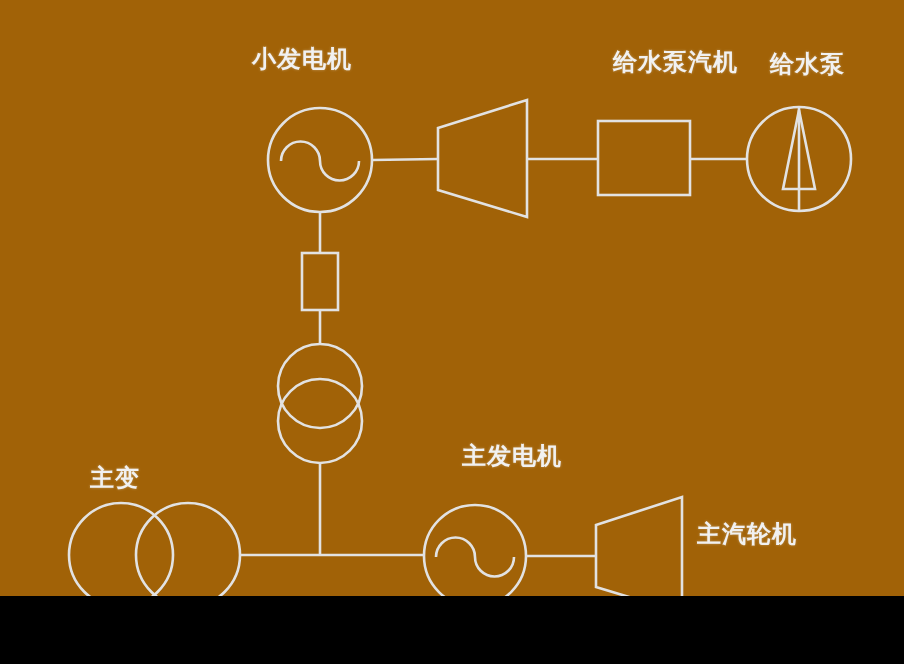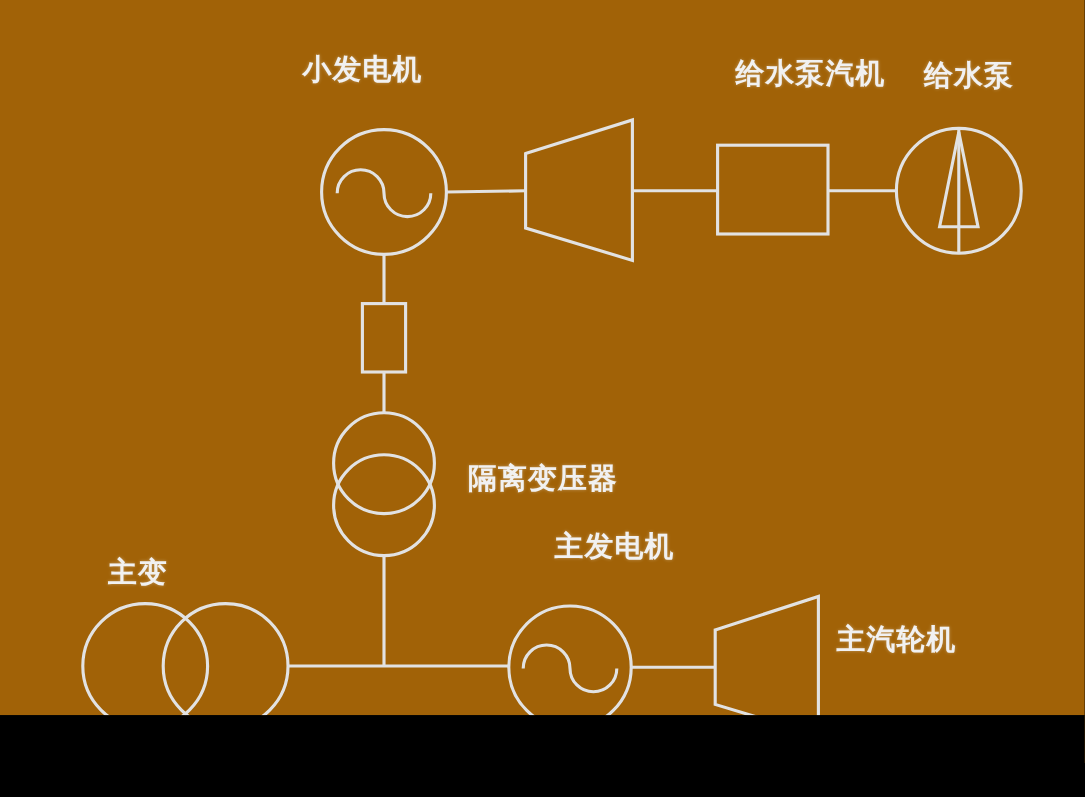--- a/index.html
+++ b/index.html
@@ -77,18 +77,17 @@
       <circle cx="475" cy="556" r="51"></circle>
       <path d="M 436 557 a 19.5 19.5 0 0 1 39 0 a 19.5 19.5 0 0 0 39 0"></path>
       <line x1="526" y1="556" x2="596" y2="556"></line>
       <polygon points="596,525 682,497 682,613 596,587"></polygon>
     </g>
   </svg>
 
   <div class="lbl" id="lbl-small-generator">小发电机</div>
   <div class="lbl" id="lbl-governor">给水泵汽机</div>
   <div class="lbl" id="lbl-fw-pump">给水泵</div>
-  <div class="lbl" id="lbl-iso-xfmr">隔离变压器</div>
   <div class="lbl" id="lbl-main-xfmr">主变</div>
   <div class="lbl" id="lbl-main-generator">主发电机</div>
   <div class="lbl" id="lbl-main-turbine">主汽轮机</div>
 
 </div>
 
 </body></html>

